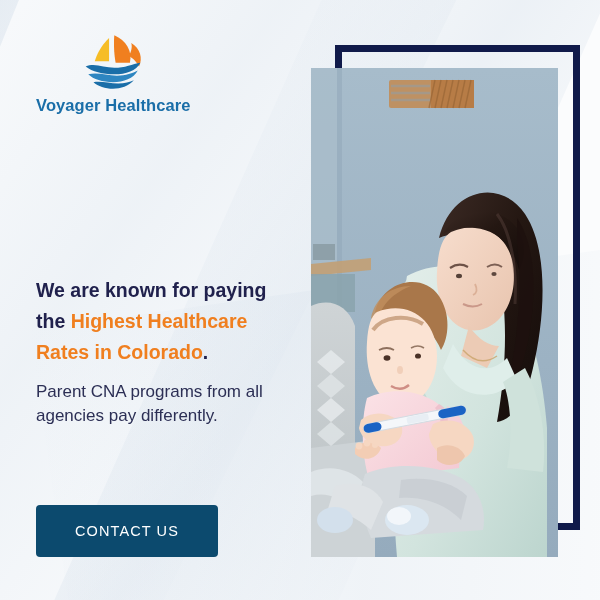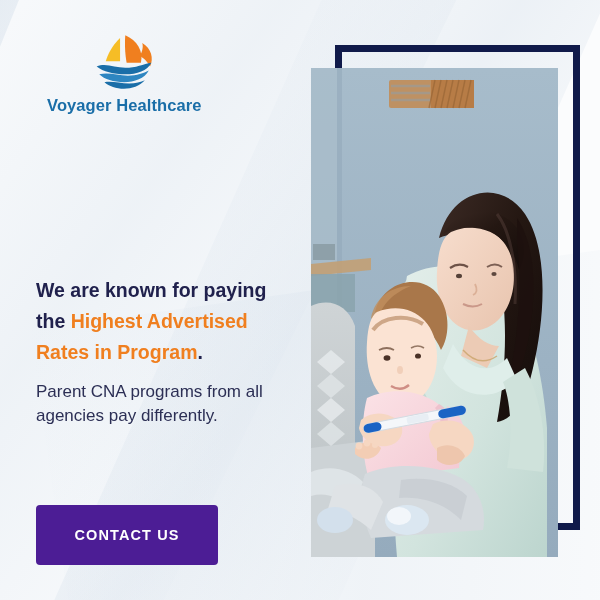--- a/index.html
+++ b/index.html
@@ -37,21 +37,21 @@
   
   .left {
     position: absolute;
     left: 36px;
     top: 0;
     width: 268px;
     height: 600px;
   }
 
   
-  .logo { position:absolute; left:11px; top:34px; width:230px; }
+  .logo { position:absolute; left:0; top:34px; width:230px; }
   .logo-mark { width: 66px; height: 56px; margin-left: 44px; display:block; }
   .logo-word {
     margin-top: 6px;
     font-size: 16.5px;
     font-weight: 700;
     letter-spacing: .1px;
     color: #1a6ea8;
     white-space: nowrap;
   }
 
@@ -93,28 +93,28 @@
     font-weight: 400;
     color: #2c2f55;
   }
 
   
   .cta {
     position: absolute;
     left: 0;
     top: 505px;
     width: 182px;
-    height: 60px;
+    height: 52px;
     border: none;
     border-radius: 4px;
-    background: #4c1d95;
+    background: #0c4a6e;
     color: #ffffff;
     font-family: "Liberation Sans", sans-serif;
     font-size: 14.5px;
-    font-weight: 700;
+    font-weight: 400;
     letter-spacing: 1.1px;
     cursor: pointer;
     display: flex;
     align-items: center;
     justify-content: center;
   }
 
   
   .frame {
     position: absolute;
@@ -157,21 +157,21 @@
         <path d="M52 2 C52 2 50 22 54 44 L76 44 C80 26 70 10 52 2 Z" fill="#f07f1f"></path>
         <path d="M78 14 C92 22 96 38 90 50 C86 42 80 36 74 34 C78 28 80 20 78 14 Z" fill="#f07f1f"></path>
         <path d="M8 50 C22 44 36 52 52 52 C68 52 80 46 92 44 C86 56 70 62 52 62 C34 62 18 58 8 50 Z" fill="#1a6ea8"></path>
         <path d="M12 62 C26 58 40 64 56 64 C70 64 80 60 88 56 C82 68 66 74 50 74 C34 74 20 70 12 62 Z" fill="#2e86c1"></path>
         <path d="M20 74 C32 72 44 76 58 76 C68 76 76 74 82 71 C74 80 62 84 50 84 C38 84 27 80 20 74 Z" fill="#1a6ea8"></path>
       </svg>
       <div class="logo-word">Voyager Healthcare</div>
     </div>
 
 
-    <p class="subhead"><span>We are known for paying the </span><span class="accent">Highest Advertised Rates in Program</span><span>.</span></p>
+    <p class="subhead"><span>We are known for paying the </span><span class="accent">Highest Healthcare Rates in Colorado</span><span>.</span></p>
 
     <p class="bodytext">Parent CNA programs from all agencies pay differently.</p>
 
     <button class="cta">CONTACT US</button>
   </div>
 
   <div class="frame"></div>
 
   <div class="photo">
     <svg viewBox="0 0 247 489" preserveAspectRatio="xMidYMid slice">

